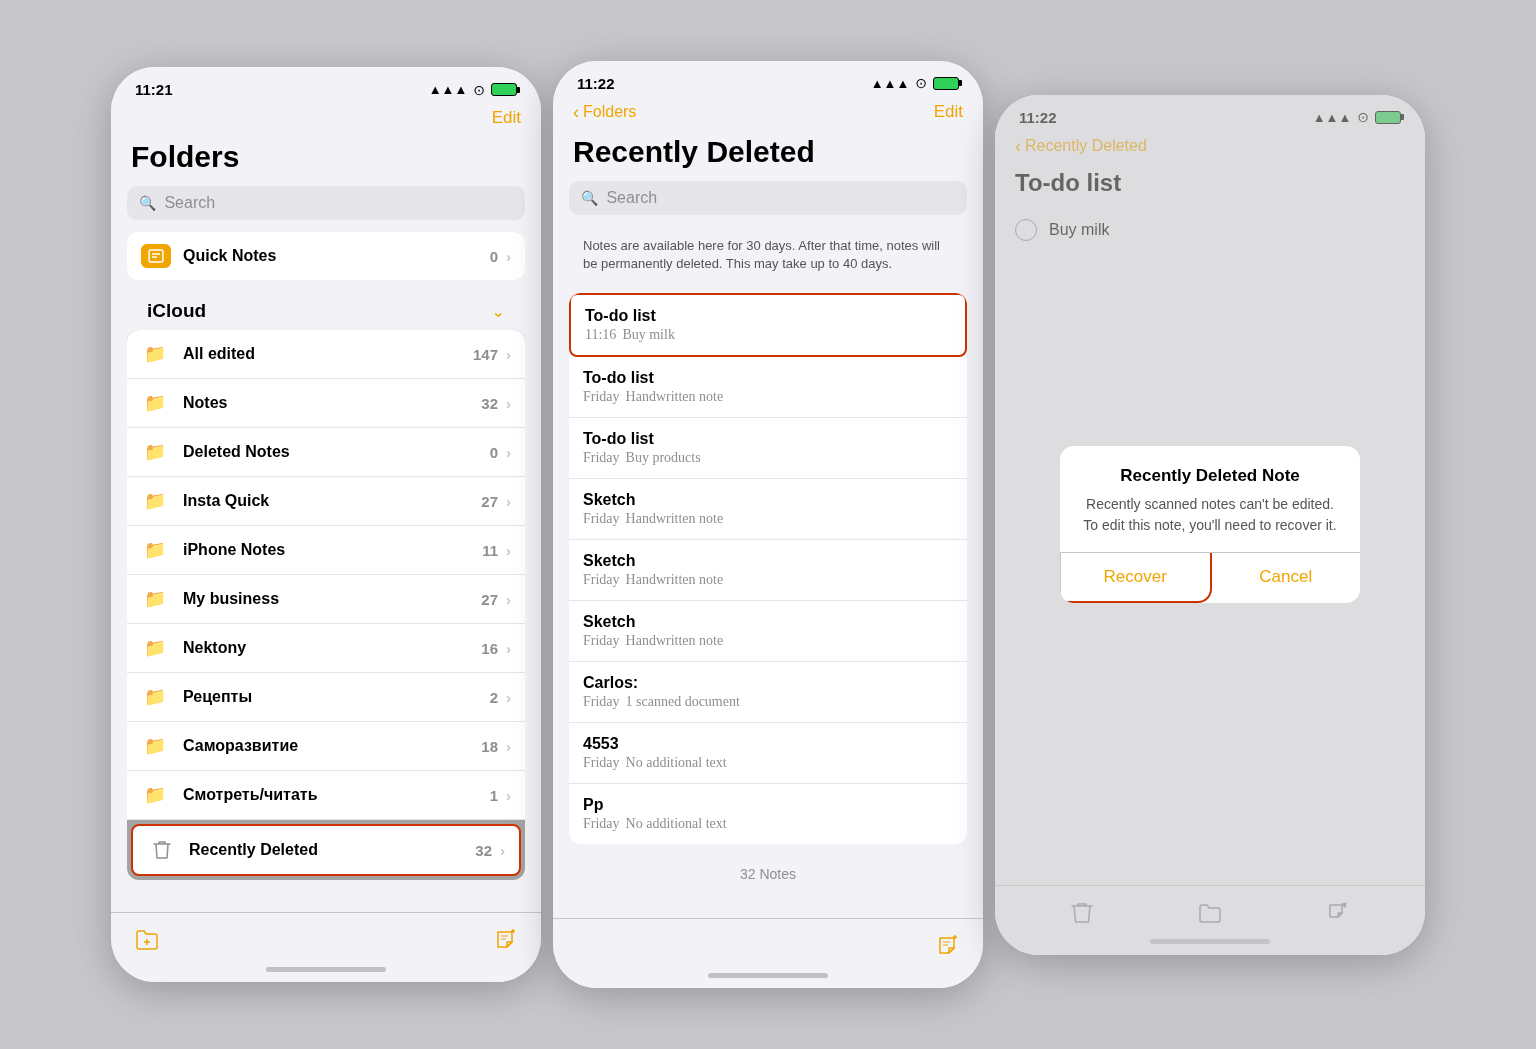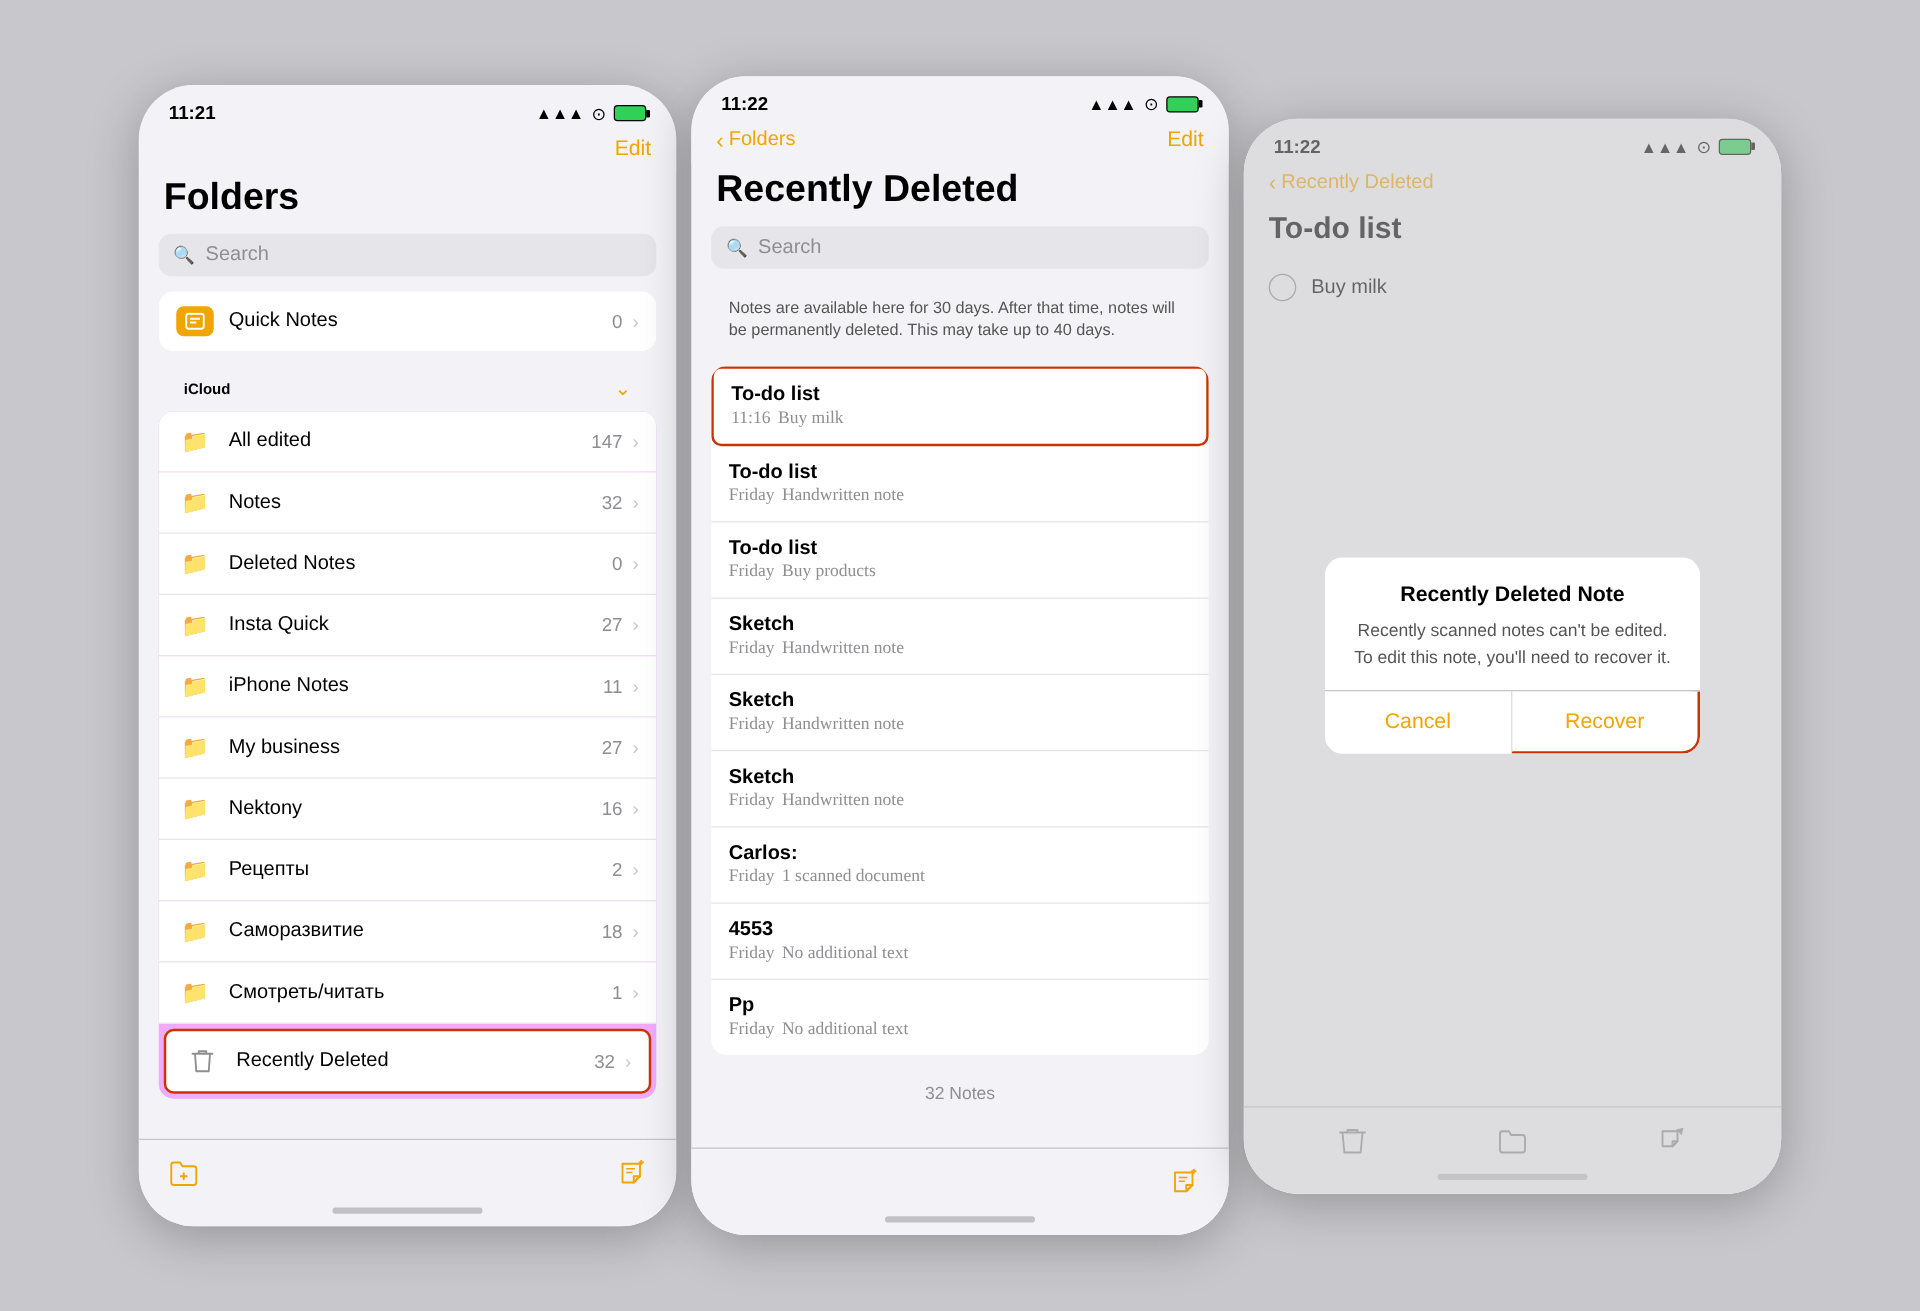--- a/index.html
+++ b/index.html
@@ -96,31 +96,32 @@
     }
 
     
     .section-header {
       display: flex;
       justify-content: space-between;
       align-items: center;
       padding: 8px 20px 4px 20px;
     }
     .section-label {
-      font-size: 12px;
+      font-size: 19px;
       font-weight: 600;
       color: #000;
     }
     .section-chevron { color: #f0a500; font-size: 16px; }
 
     .folder-list {
-      background: #f0abfc;
+      background: #a3a3a3;
       border-radius: 12px;
       margin: 0 16px 12px 16px;
       overflow: hidden;
+      font-weight: bold;
     }
 
     .folder-item {
       display: flex;
       align-items: center;
       padding: 12px 14px;
       border-bottom: 0.5px solid #e5e5ea;
       background: #fff;
     }
     .folder-item:last-child { border-bottom: none; }
@@ -613,22 +614,22 @@
     </div>
   </div>
 
   <div class="modal-overlay">
     <div class="modal-box">
       <div class="modal-body">
         <div class="modal-title">Recently Deleted Note</div>
         <div class="modal-text">Recently scanned notes can't be edited. To edit this note, you'll need to recover it.</div>
       </div>
       <div class="modal-actions">
+        <div class="modal-btn recover" style="color:#f0a500;border-left:0.5px solid #c6c6c8;border-top:none;border-bottom:2px solid #cc3300;border-right:2px solid #cc3300;border-radius:0 0 14px 0;">Recover</div>
         <div class="modal-btn cancel">Cancel</div>
-        <div class="modal-btn recover" style="color:#f0a500;border-left:0.5px solid #c6c6c8;border-top:none;border-bottom:2px solid #cc3300;border-right:2px solid #cc3300;border-radius:0 0 14px 0;">Recover</div>
       </div>
     </div>
   </div>
 
   <div class="bottom-toolbar-3">
     <span>
       <svg width="22" height="24" viewBox="0 0 22 24" fill="none">
         <path d="M1 5h20M7 5V3h8v2M3 5l1.5 16h13L19 5" stroke="#8e8e93" stroke-width="1.5" stroke-linecap="round" stroke-linejoin="round"></path>
       </svg>
     </span>

